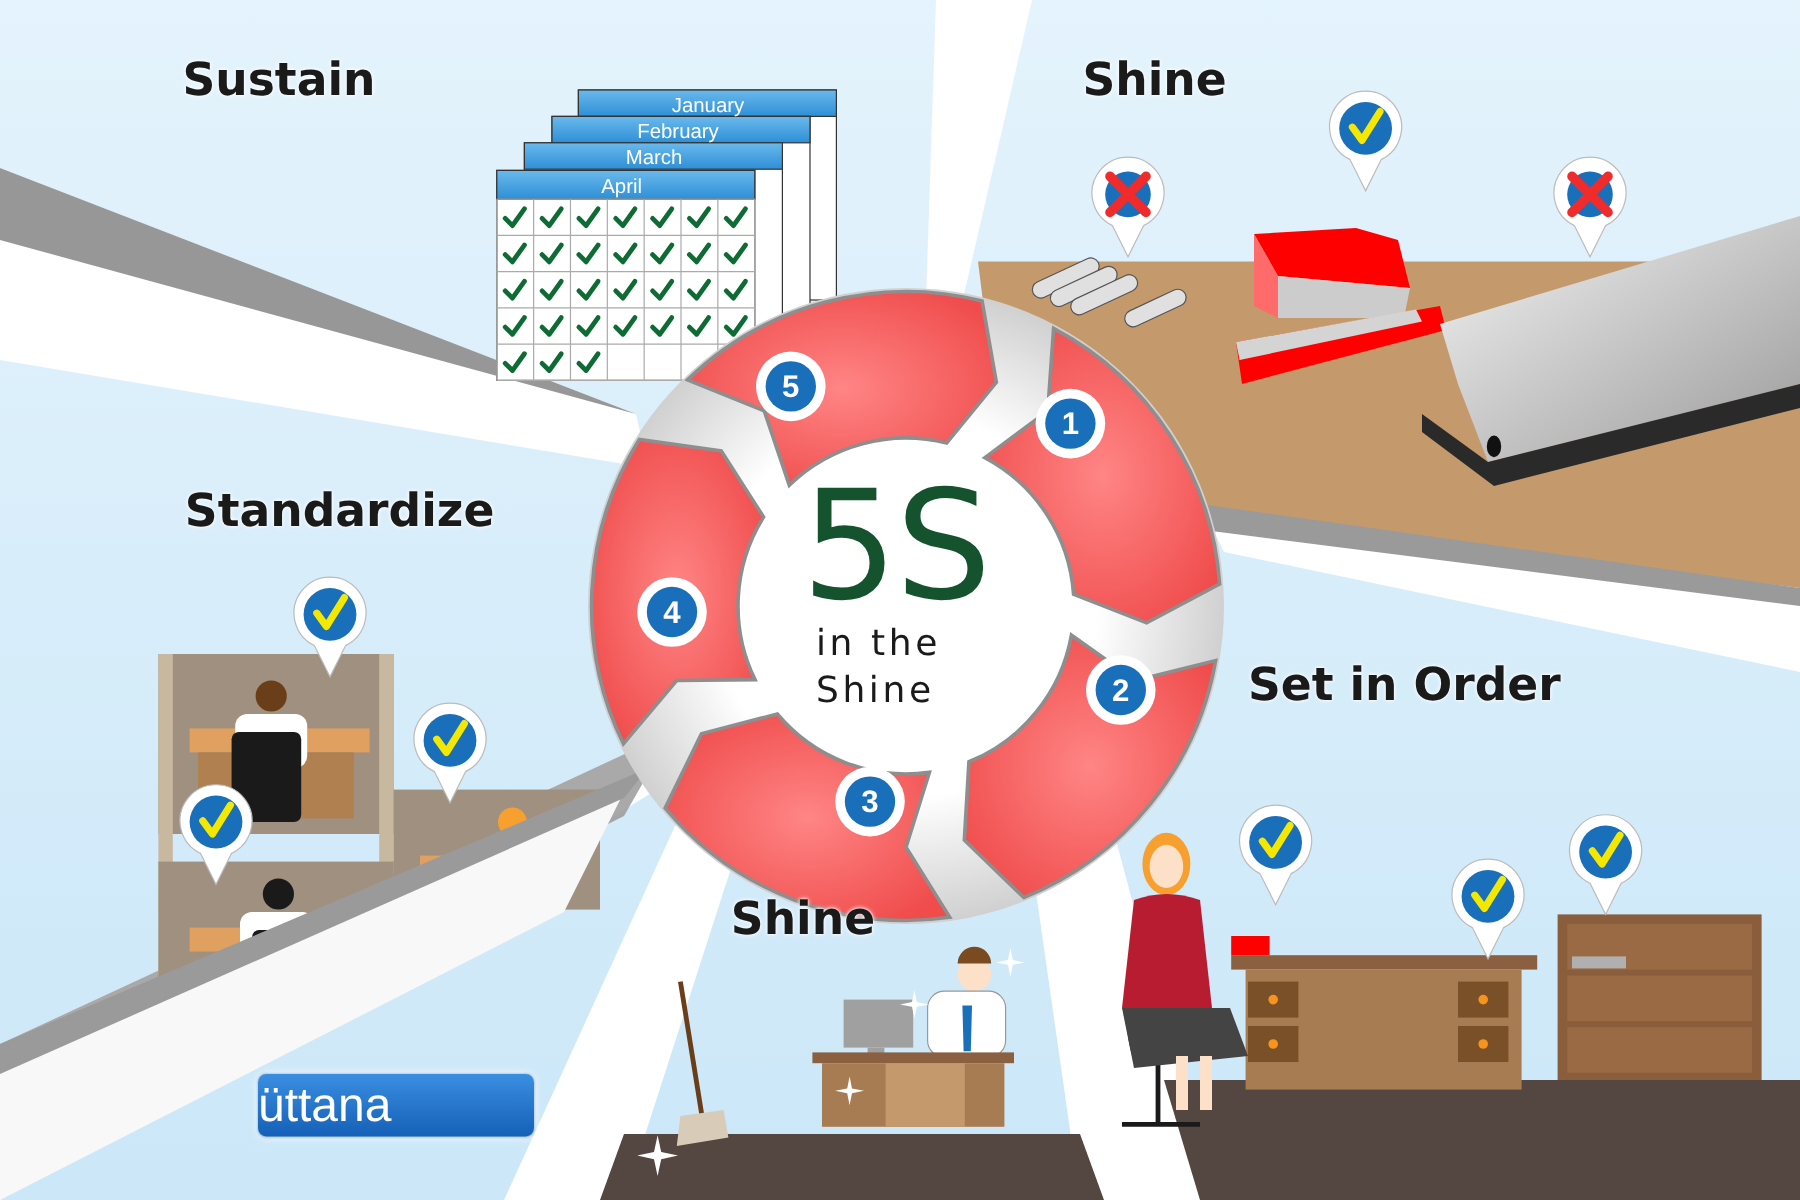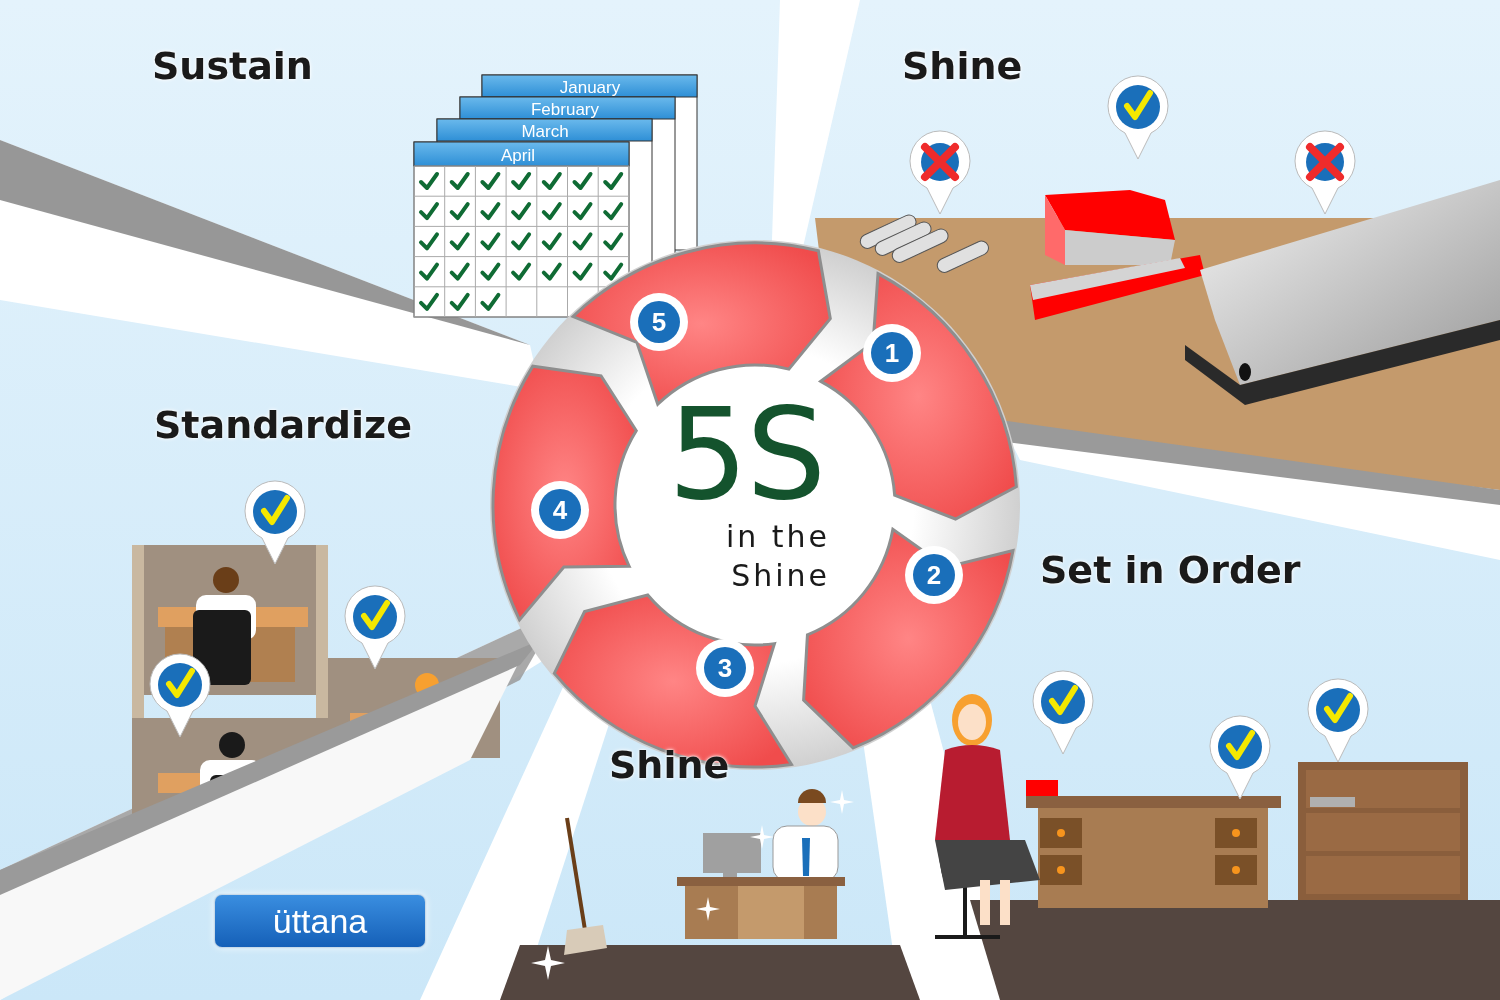--- a/index.html
+++ b/index.html
@@ -1,22 +1,22 @@
 <!DOCTYPE html>
 <html><head>
 <meta charset="utf-8">
 <style>
   html,body{margin:0;padding:0;}
   body{width:1500px;height:1000px;overflow:hidden;background:#d4ecfa;font-family:"DejaVu Sans","Liberation Sans",sans-serif;}
   #stage{position:relative;width:1500px;height:1000px;}
   #stage svg{position:absolute;left:0;top:0;}
   .label{position:absolute;font-weight:bold;font-size:38px;color:#1a1a1a;text-shadow:0 0 4px #fff,0 0 2px #fff;white-space:nowrap;}
   .center-title{position:absolute;font-weight:normal;font-size:126px;line-height:1;color:#14532d;text-shadow:0 0 6px #fff;letter-spacing:-2px;}
-  .center-sub{position:absolute;font-size:30px;line-height:1.3;color:#1a1a1a;text-align:right;letter-spacing:3px;}
-  .logo{position:absolute;left:215px;top:895px;width:210px;height:52px;border-radius:7px;background:linear-gradient(#3a8ee0,#1560b8);box-shadow:0 0 8px #fff,0 0 2px #0a3e80;color:#fff;font-size:34px;line-height:52px;text-align:center;font-family:"Liberation Sans",sans-serif;}
+  .center-sub{position:absolute;font-size:30px;line-height:1.3;color:#1a1a1a;text-align:left;letter-spacing:3px;}
+  .logo{position:absolute;left:215px;top:895px;width:230px;height:52px;border-radius:7px;background:linear-gradient(#3a8ee0,#1560b8);box-shadow:0 0 8px #fff,0 0 2px #0a3e80;color:#fff;font-size:40px;line-height:52px;text-align:left;font-family:"Liberation Sans",sans-serif;}
   .month{font-family:"Liberation Sans",sans-serif;font-size:17px;fill:#fff;}
   .num{font-family:"Liberation Sans",sans-serif;font-weight:bold;font-size:26px;fill:#fff;}
 </style>
 </head>
 <body>
 
 <div id="stage">
 <svg width="1500" height="1000" viewBox="0 0 1500 1000">
   <defs>
     <linearGradient id="sky" x1="0" y1="0" x2="0" y2="1">

